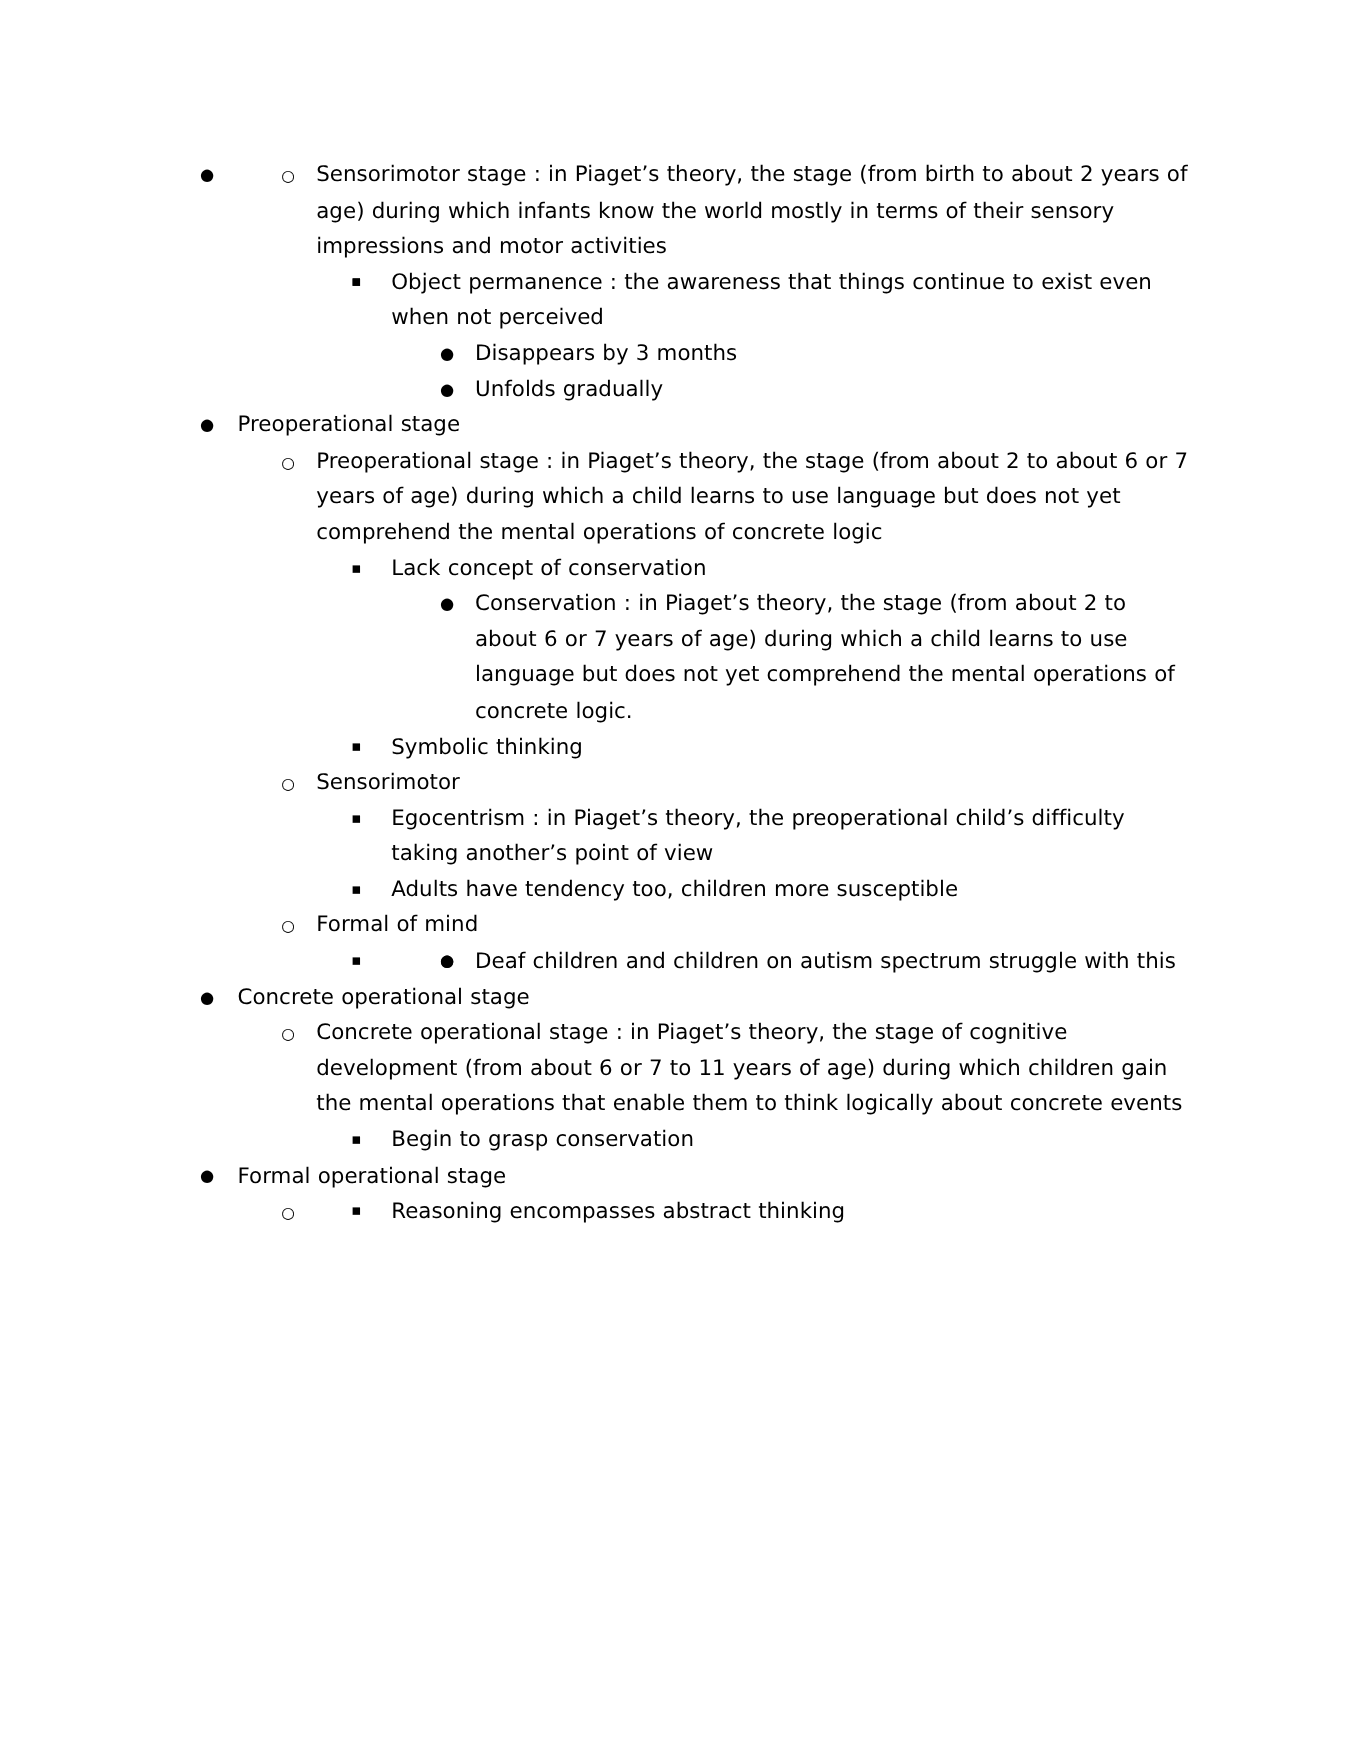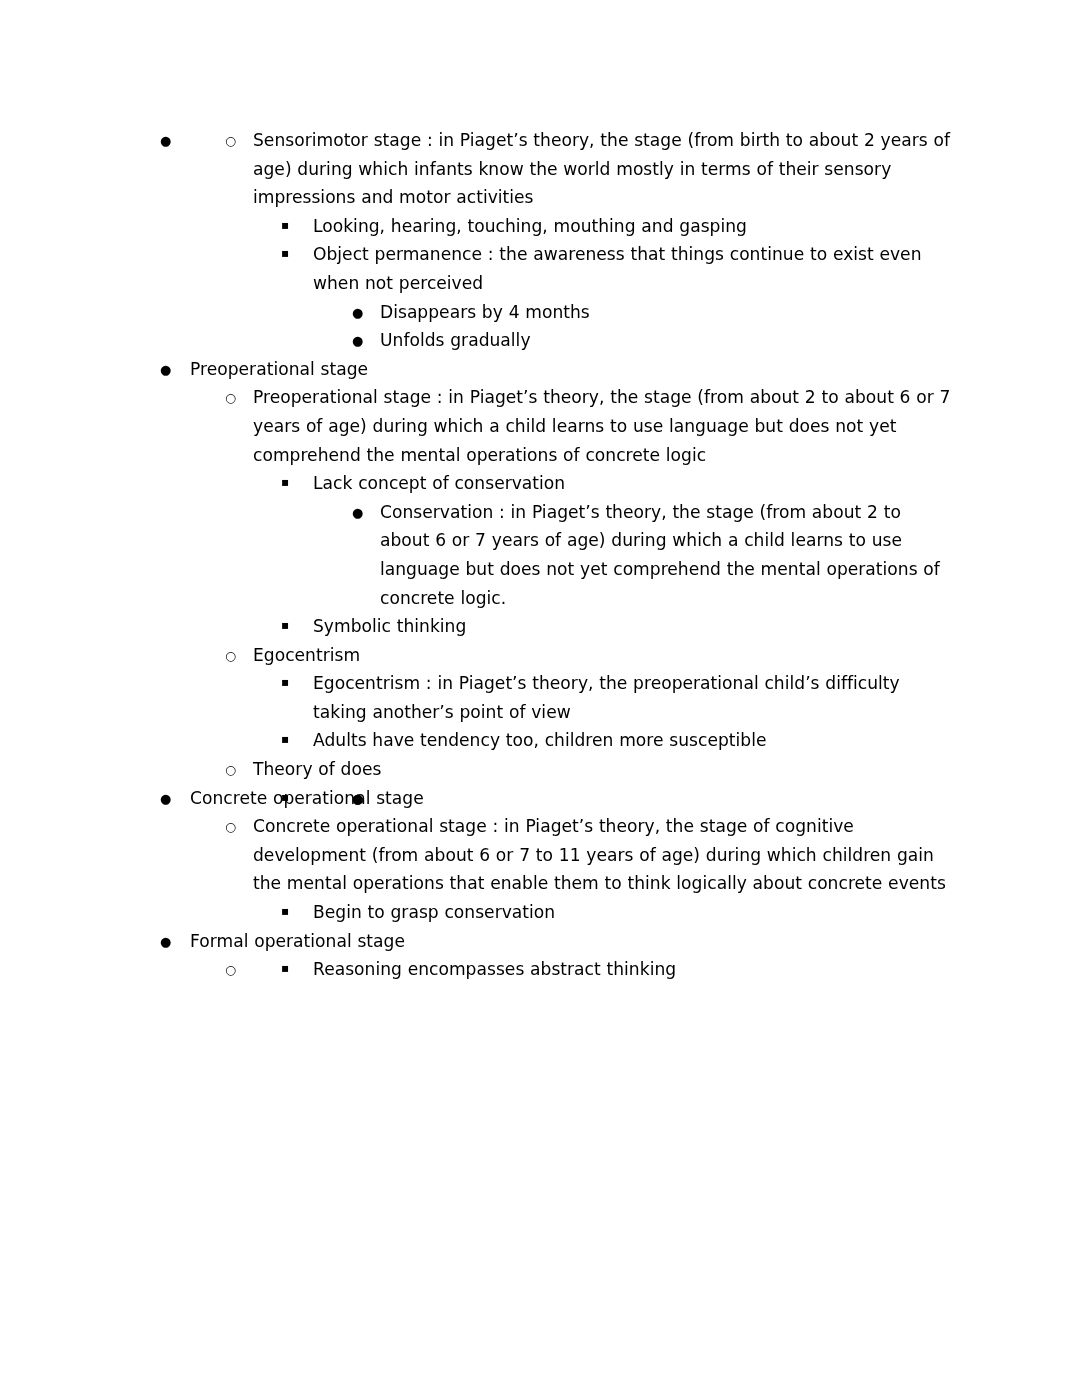--- a/index.html
+++ b/index.html
@@ -116,33 +116,32 @@
           <ul class="children">
             <li class="node lvl2">
               <div class="row">
                 <span class="bullet">○</span>
                 <span class="txt">Sensorimotor stage : in Piaget’s theory, the stage (from birth to about 2 years of age) during which infants know the world mostly in terms of their sensory impressions and motor activities</span>
               </div>
               <ul class="children">
                 <li class="node lvl3">
                   <div class="row">
                     <span class="bullet">▪</span>
-                    <span class="txt">Looking, hearing, touching, mouthing and gasping</span>
                   </div>
                 </li>
                 <li class="node lvl3">
                   <div class="row">
                     <span class="bullet">▪</span>
                     <span class="txt">Object permanence : the awareness that things continue to exist even when not perceived</span>
                   </div>
                   <ul class="children">
                     <li class="node lvl4">
                       <div class="row">
                         <span class="bullet">●</span>
-                        <span class="txt">Disappears by 4 months</span>
+                        <span class="txt">Disappears by 3 months</span>
                       </div>
                     </li>
                     <li class="node lvl4">
                       <div class="row">
                         <span class="bullet">●</span>
                         <span class="txt">Unfolds gradually</span>
                       </div>
                     </li>
                   </ul>
                 </li>
@@ -180,56 +179,57 @@
                   <div class="row">
                     <span class="bullet">▪</span>
                     <span class="txt">Symbolic thinking</span>
                   </div>
                 </li>
               </ul>
             </li>
             <li class="node lvl2">
               <div class="row">
                 <span class="bullet">○</span>
-                <span class="txt">Egocentrism</span>
+                <span class="txt">Sensorimotor</span>
               </div>
               <ul class="children">
                 <li class="node lvl3">
                   <div class="row">
                     <span class="bullet">▪</span>
                     <span class="txt">Egocentrism : in Piaget’s theory, the preoperational child’s difficulty taking another’s point of view</span>
                   </div>
                 </li>
                 <li class="node lvl3">
                   <div class="row">
                     <span class="bullet">▪</span>
                     <span class="txt">Adults have tendency too, children more susceptible</span>
                   </div>
                 </li>
               </ul>
             </li>
             <li class="node lvl2">
               <div class="row">
                 <span class="bullet">○</span>
-                <span class="txt">Theory of does</span>
+                <span class="txt">Formal of mind</span>
               </div>
               <ul class="children">
                 <li class="node lvl3">
                   <div class="row">
                     <span class="bullet">▪</span>
                   </div>
                   <ul class="children">
                     <li class="node lvl4">
                       <div class="row">
                         <span class="bullet">●</span>
                       </div>
                     </li>
                     <li class="node lvl4">
                       <div class="row">
                         <span class="bullet">●</span>
+                        <span class="txt">Deaf children and children on autism spectrum struggle with this</span>
                       </div>
                     </li>
                   </ul>
                 </li>
               </ul>
             </li>
           </ul>
         </li>
         <li class="node lvl1">
           <div class="row">

